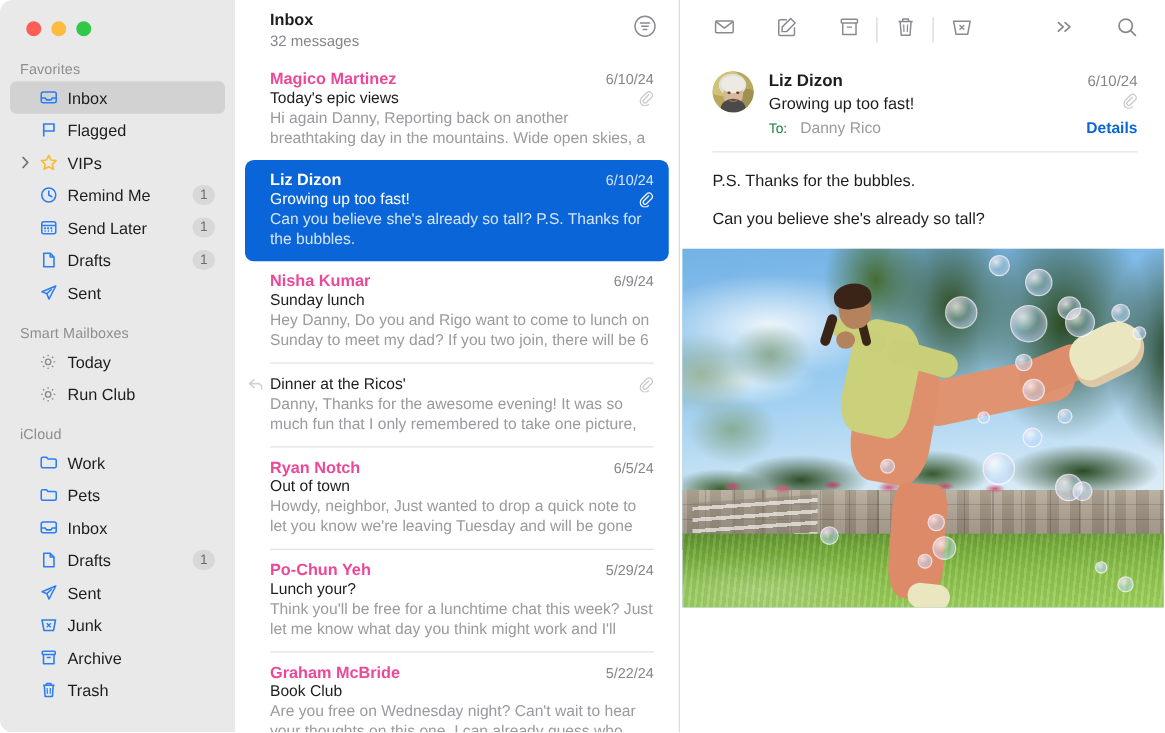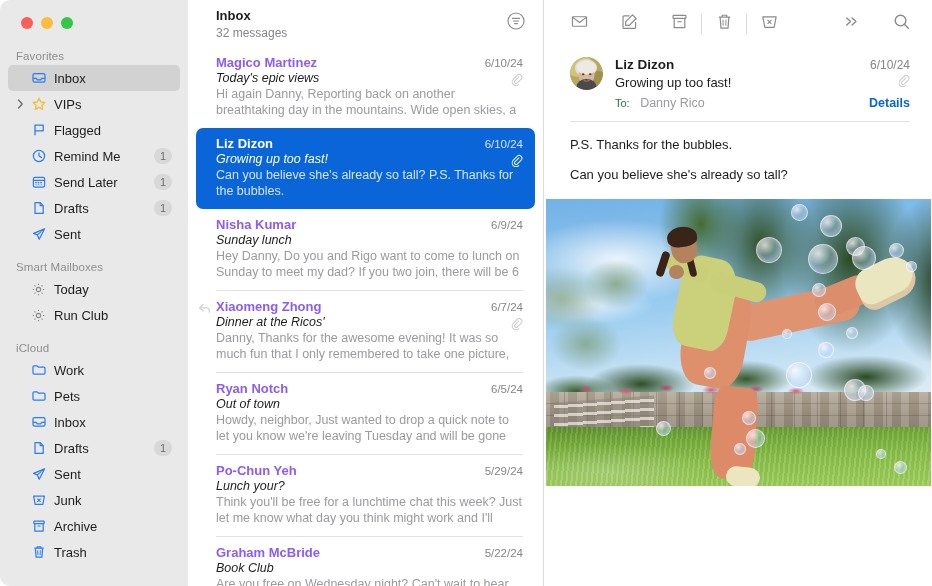--- a/index.html
+++ b/index.html
@@ -127,26 +127,25 @@
   }
   .ml-row.selected { background: #0a66d8; }
   .ml-sep {
     height: 1px;
     background: #e2e2e2;
     margin: 0 12px 0 20px;
   }
   .ml-line1 {
     display: flex; align-items: baseline; justify-content: space-between;
   }
-  .ml-from { font-size: 13px; font-weight: 700; color: #8b5cf6; }
+  .ml-from { font-size: 13px; font-weight: 700; color: #ec4899; }
   .ml-date { font-size: 11.5px; color: #85858a; white-space: nowrap; }
   .ml-line2 {
     display: flex; align-items: center; justify-content: space-between;
     margin-top: 1px;
-    font-style: italic;
   }
   .ml-subject { font-size: 12.5px; color: #1d1d1f; }
   .ml-preview {
     font-size: 12.5px; color: #9a9a9f;
     line-height: 16px;
     margin-top: 1px;
     max-height: 32px;
     overflow: hidden;
   }
   .ml-row.selected .ml-from,
@@ -410,41 +409,41 @@
         <span class="sb-icon">
           <svg width="16" height="16" viewBox="0 0 16 16" fill="none" stroke="#2a7df4" stroke-width="1.25">
             <path d="M2 5.2 Q2 3.6 3.6 3.6 L12.4 3.6 Q14 3.6 14 5.2 L14 10.6 Q14 12.2 12.4 12.2 L3.6 12.2 Q2 12.2 2 10.6 Z"></path>
             <path d="M2 8.4 L5.2 8.4 L6.3 9.9 L9.7 9.9 L10.8 8.4 L14 8.4"></path>
           </svg>
         </span>
         <span class="sb-label">Inbox</span>
       </div>
 
       <div class="sb-item">
+        <span class="sb-icon">
+          <svg width="16" height="16" viewBox="0 0 16 16" fill="none" stroke="#2a7df4" stroke-width="1.3" stroke-linejoin="round">
+            <path d="M4 2.8 L4 13.2"></path>
+              <path d="M4 3.2 L12.2 3.2 L12.2 8.8 L4 8.8"></path>
+          </svg>
+        </span>
+        <span class="sb-label">Flagged</span>
+      </div>
+
+      <div class="sb-item">
         <span class="sb-disclosure">
           <svg width="7" height="10" viewBox="0 0 7 10" fill="none" stroke="#6e6e73" stroke-width="1.4" stroke-linecap="round" stroke-linejoin="round">
               <path d="M1.5 1 L5.2 5 L1.5 9"></path>
             </svg>
         </span>
         <span class="sb-icon">
           <svg width="16" height="16" viewBox="0 0 16 16" fill="none" stroke="#f5bd33" stroke-width="1.3" stroke-linejoin="round">
             <path d="M8 2.2 L9.8 6 L13.9 6.5 L10.9 9.3 L11.7 13.4 L8 11.4 L4.3 13.4 L5.1 9.3 L2.1 6.5 L6.2 6 Z"></path>
           </svg>
         </span>
         <span class="sb-label">VIPs</span>
-      </div>
-
-      <div class="sb-item">
-        <span class="sb-icon">
-          <svg width="16" height="16" viewBox="0 0 16 16" fill="none" stroke="#2a7df4" stroke-width="1.3" stroke-linejoin="round">
-            <path d="M4 2.8 L4 13.2"></path>
-              <path d="M4 3.2 L12.2 3.2 L12.2 8.8 L4 8.8"></path>
-          </svg>
-        </span>
-        <span class="sb-label">Flagged</span>
       </div>
 
       <div class="sb-item">
         <span class="sb-icon">
           <svg width="16" height="16" viewBox="0 0 16 16" fill="none" stroke="#2a7df4" stroke-width="1.25" stroke-linecap="round">
             <circle cx="8" cy="8" r="5.6"></circle>
               <path d="M8 4.8 L8 8 L10.4 9.4"></path>
           </svg>
         </span>
         <span class="sb-label">Remind Me</span>
@@ -659,24 +658,20 @@
       </div>
       <div class="ml-sep"></div>
 
       <div class="ml-row">
         <span class="ml-replyicon">
           <svg width="13" height="13" viewBox="0 0 14 14" fill="none" stroke="#a8a8ad" stroke-width="1.4" stroke-linecap="round" stroke-linejoin="round">
             <path d="M5.6 3 L1.8 6.3 L5.6 9.6"></path>
               <path d="M1.8 6.3 L9 6.3 a3.2 3.2 0 0 1 3.2 3.2 L12.2 11"></path>
           </svg>
         </span>
-        <div class="ml-line1">
-          <span class="ml-from">Xiaomeng Zhong</span>
-          <span class="ml-date">6/7/24</span>
-        </div>
         <div class="ml-line2">
           <span class="ml-subject">Dinner at the Ricos'</span>
           <span class="ml-clip">
             <svg width="13" height="13" viewBox="0 0 14 14" fill="none" stroke="#8a8a8e" stroke-width="1.1" stroke-linecap="round">
               <path d="M9.6 4.1 L5.3 8.4 a1.7 1.7 0 0 0 2.4 2.4 l4.3-4.3 a2.9 2.9 0 0 0-4.1-4.1 L3.6 6.7 a4.1 4.1 0 0 0 5.8 5.8"></path>
             </svg>
           </span>
         </div>
         <div class="ml-preview">Danny, Thanks for the awesome evening! It was so much fun that I only remembered to take one picture, but at least it's a…</div>
       </div>

